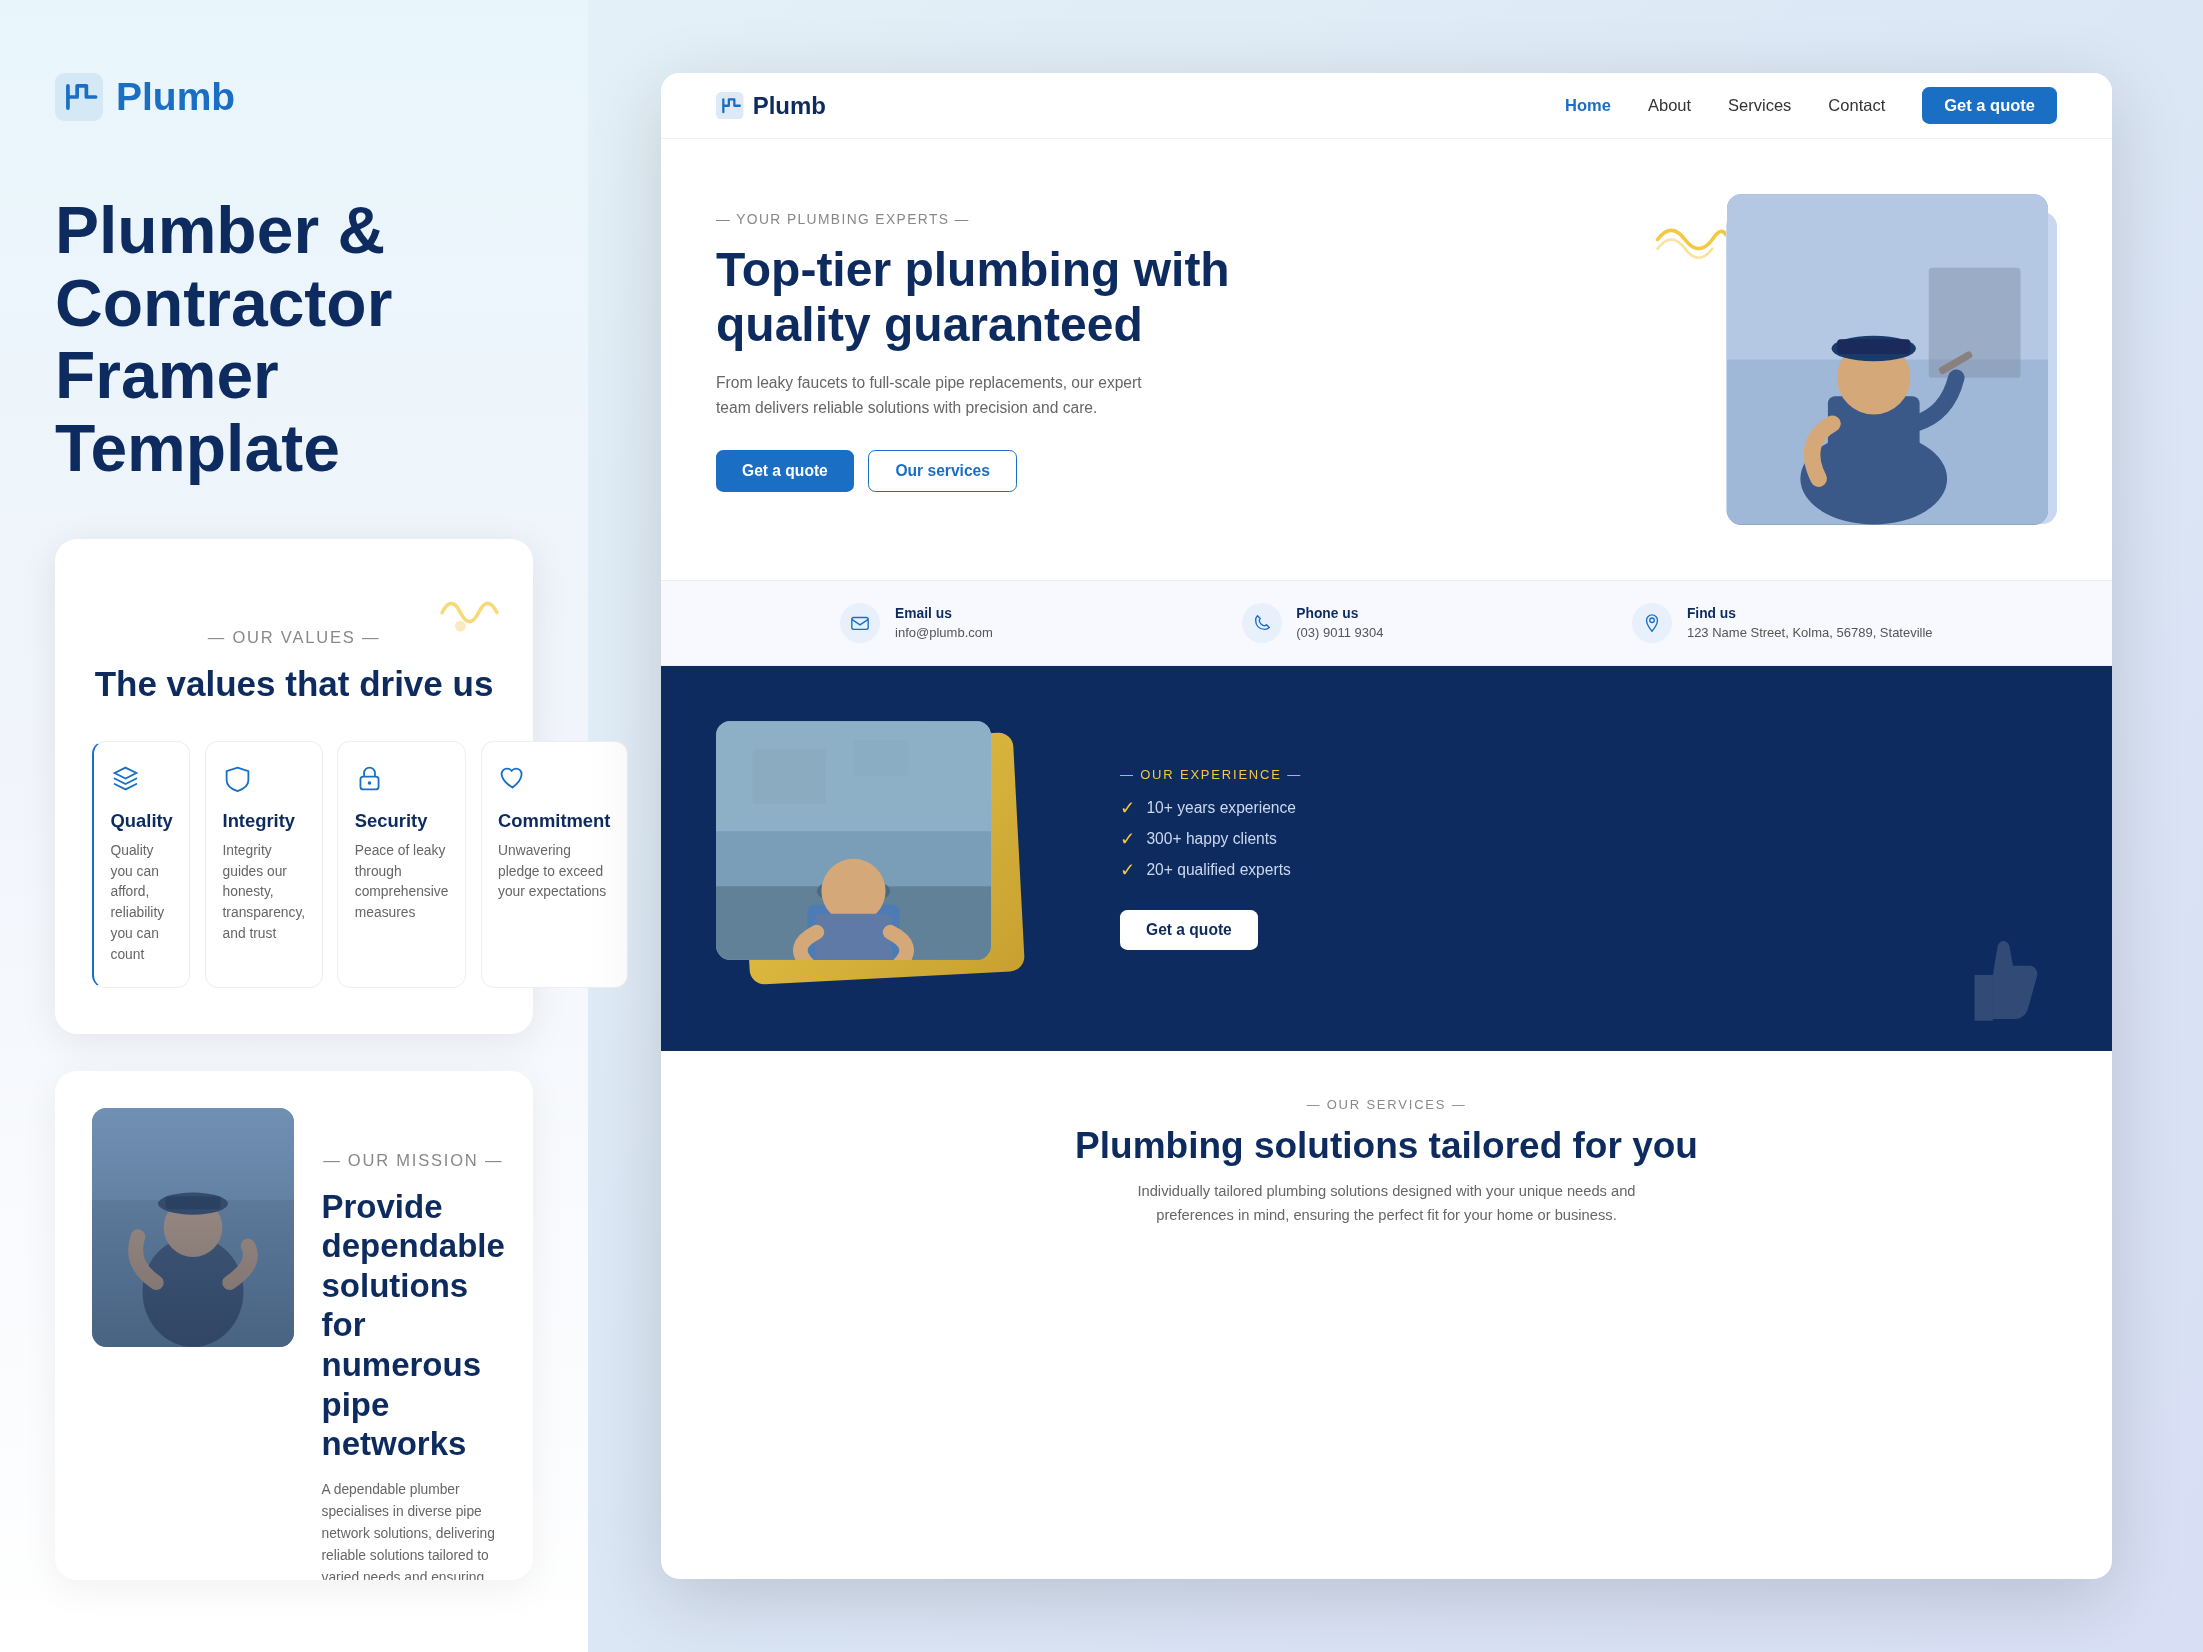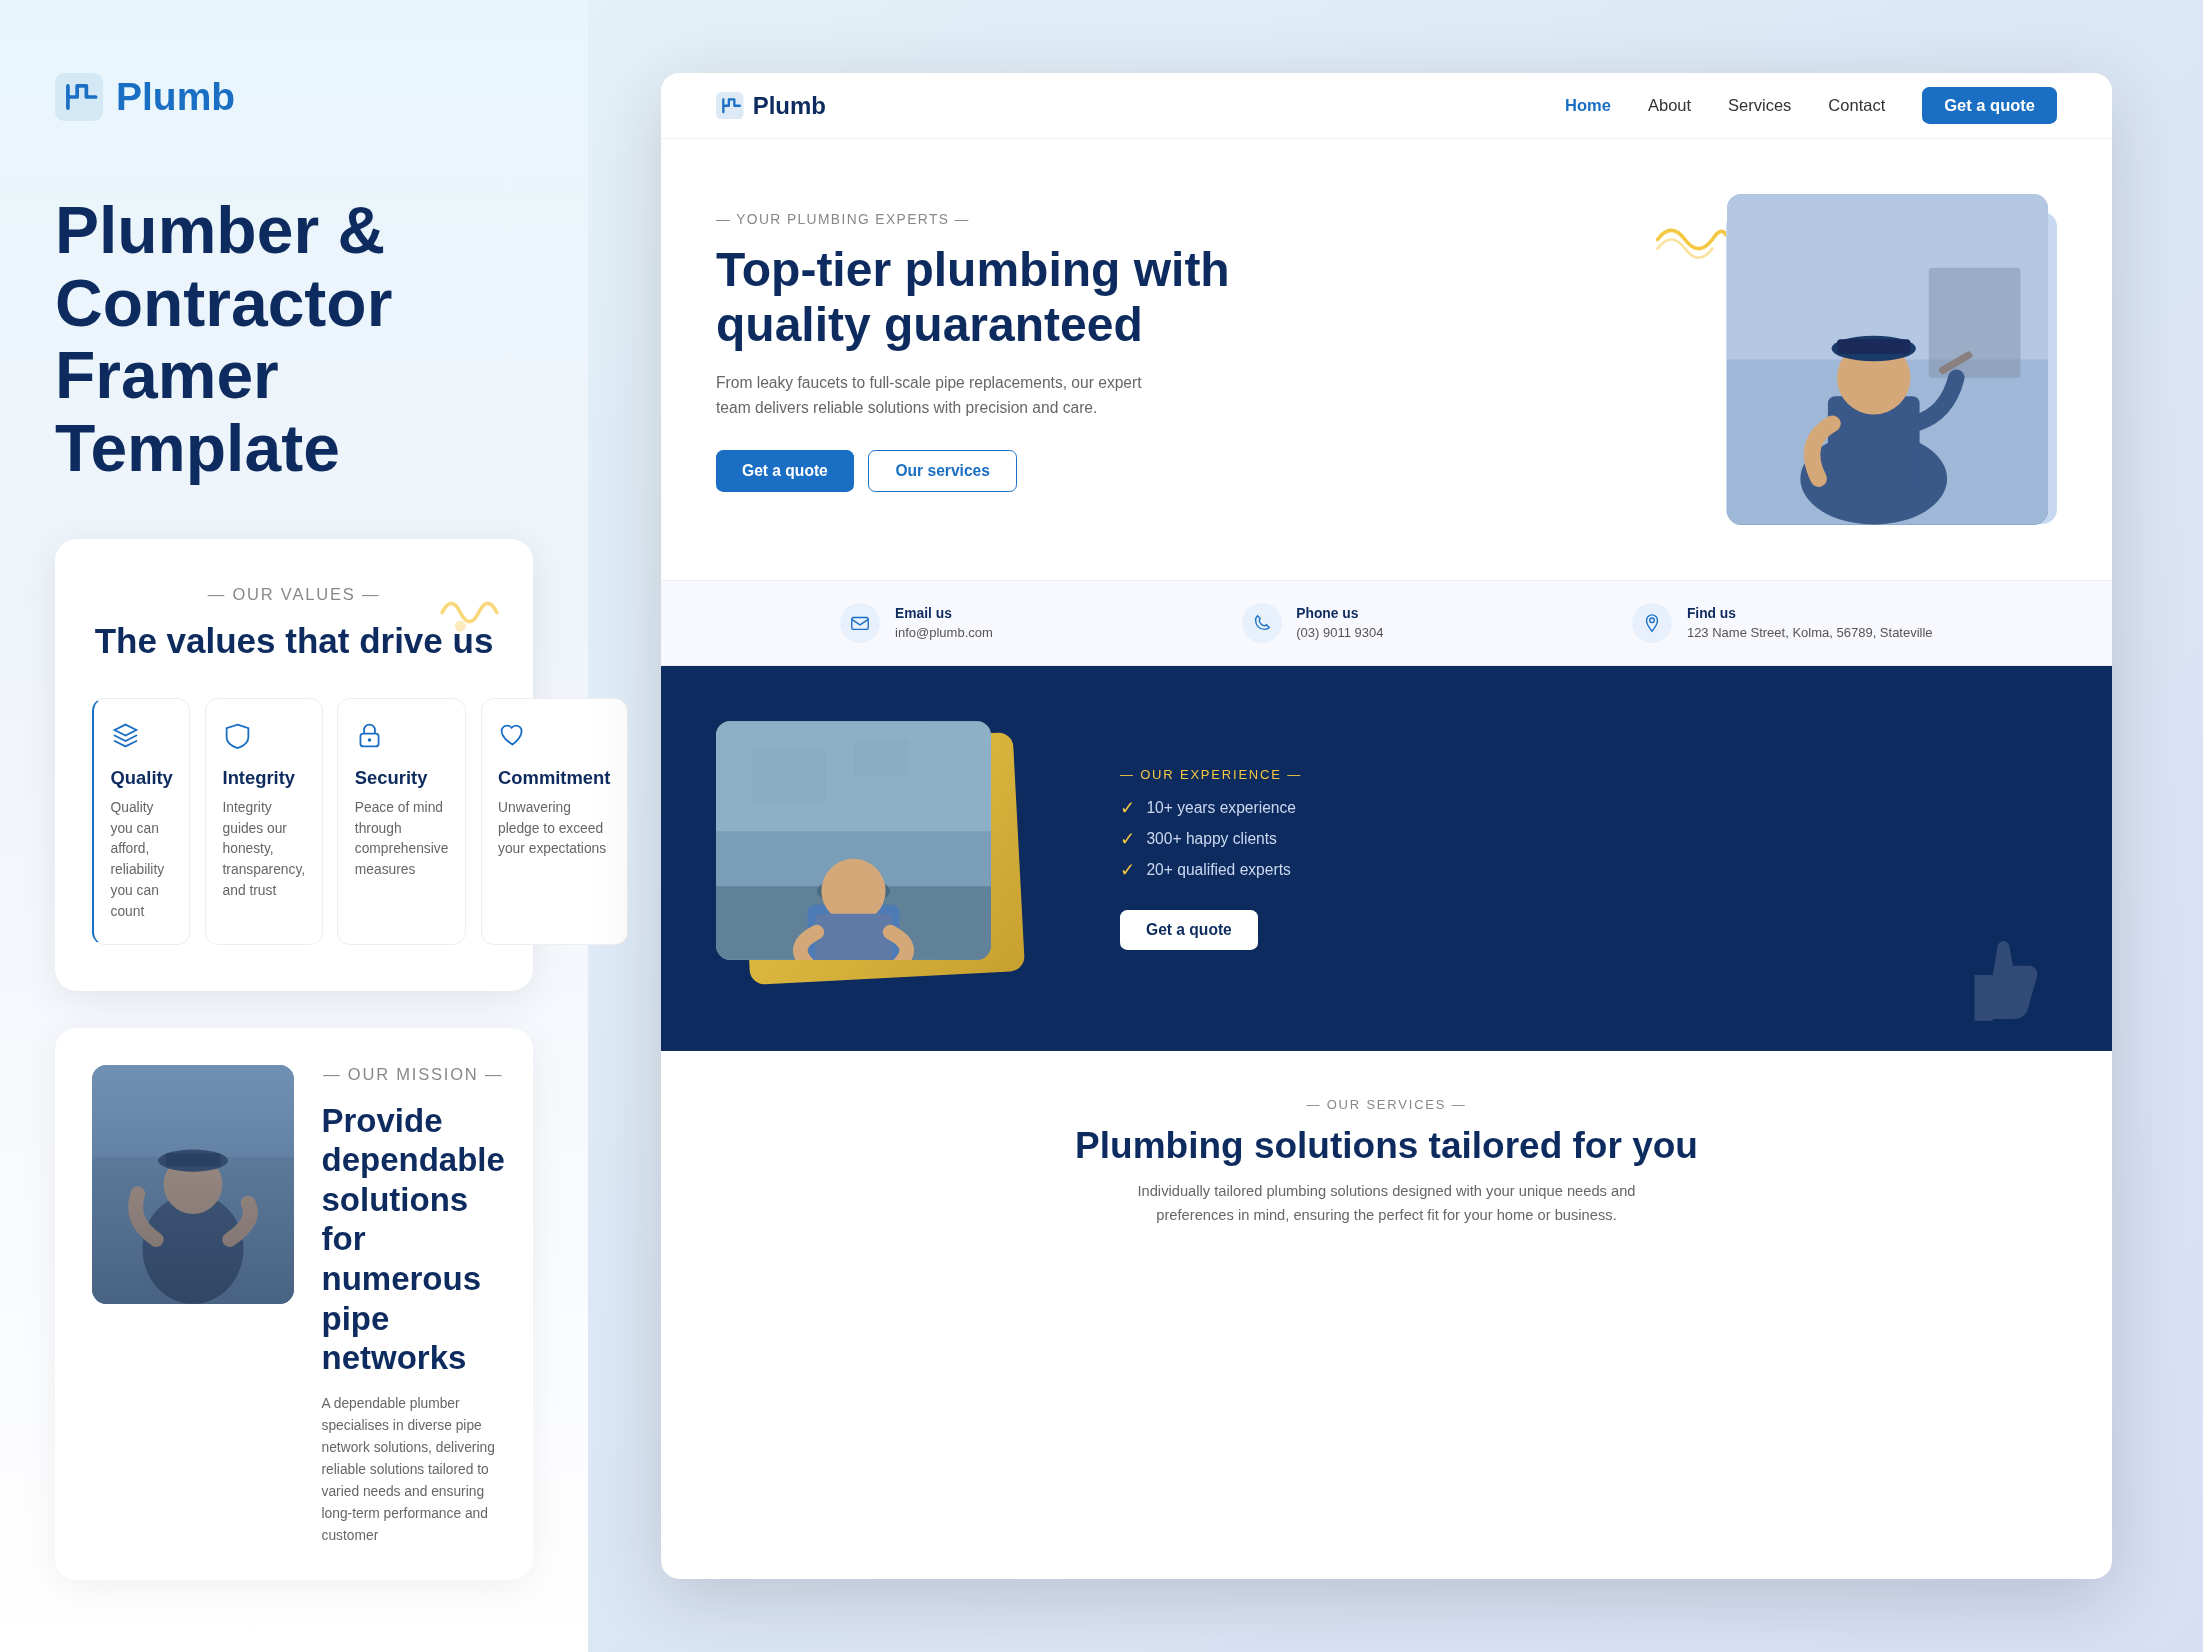--- a/index.html
+++ b/index.html
@@ -59,20 +59,21 @@
       box-shadow: 0 7.3px 37px rgba(0,0,0,0.08);
       margin-bottom: 37px;
       position: relative;
     }
     .section-label {
       font-size: 16.5px;
       color: #888;
       letter-spacing: 1.8px;
       text-align: center;
       margin-bottom: 16.5px;
+      margin-top: 43px;
     }
     .values-title {
       font-size: 35px;
       font-weight: 700;
       color: #0d2b5e;
       text-align: center;
       margin-bottom: 37px;
     }
     .values-grid {
       display: grid;
@@ -516,21 +517,21 @@
       </div>
       <div class="value-item">
         <div class="value-icon">
           <svg width="29" height="29" viewBox="0 0 32 32" fill="none">
             <rect x="6" y="14" width="20" height="14" rx="3" stroke="#1a6fc4" stroke-width="2" fill="none"></rect>
             <path d="M10 14 L10 10 C10 6.7 12.7 4 16 4 C19.3 4 22 6.7 22 10 L22 14" stroke="#1a6fc4" stroke-width="2" fill="none"></path>
             <circle cx="16" cy="21" r="2" fill="#1a6fc4"></circle>
           </svg>
         </div>
         <div class="value-name">Security</div>
-        <div class="value-desc">Peace of mind through comprehensive measures</div>
+        <div class="value-desc">Peace of leaky through comprehensive measures</div>
       </div>
       <div class="value-item">
         <div class="value-icon">
           <svg width="29" height="29" viewBox="0 0 32 32" fill="none">
             <path d="M16 26 C16 26 4 19 4 11 C4 7.7 6.7 5 10 5 C12 5 13.8 6 15 7.5 C16.2 6 18 5 20 5 C23.3 5 26 7.7 26 11 C26 19 16 26 16 26Z" stroke="#1a6fc4" stroke-width="2" fill="none"></path>
           </svg>
         </div>
         <div class="value-name">Commitment</div>
         <div class="value-desc">Unwavering pledge to exceed your expectations</div>
       </div>

